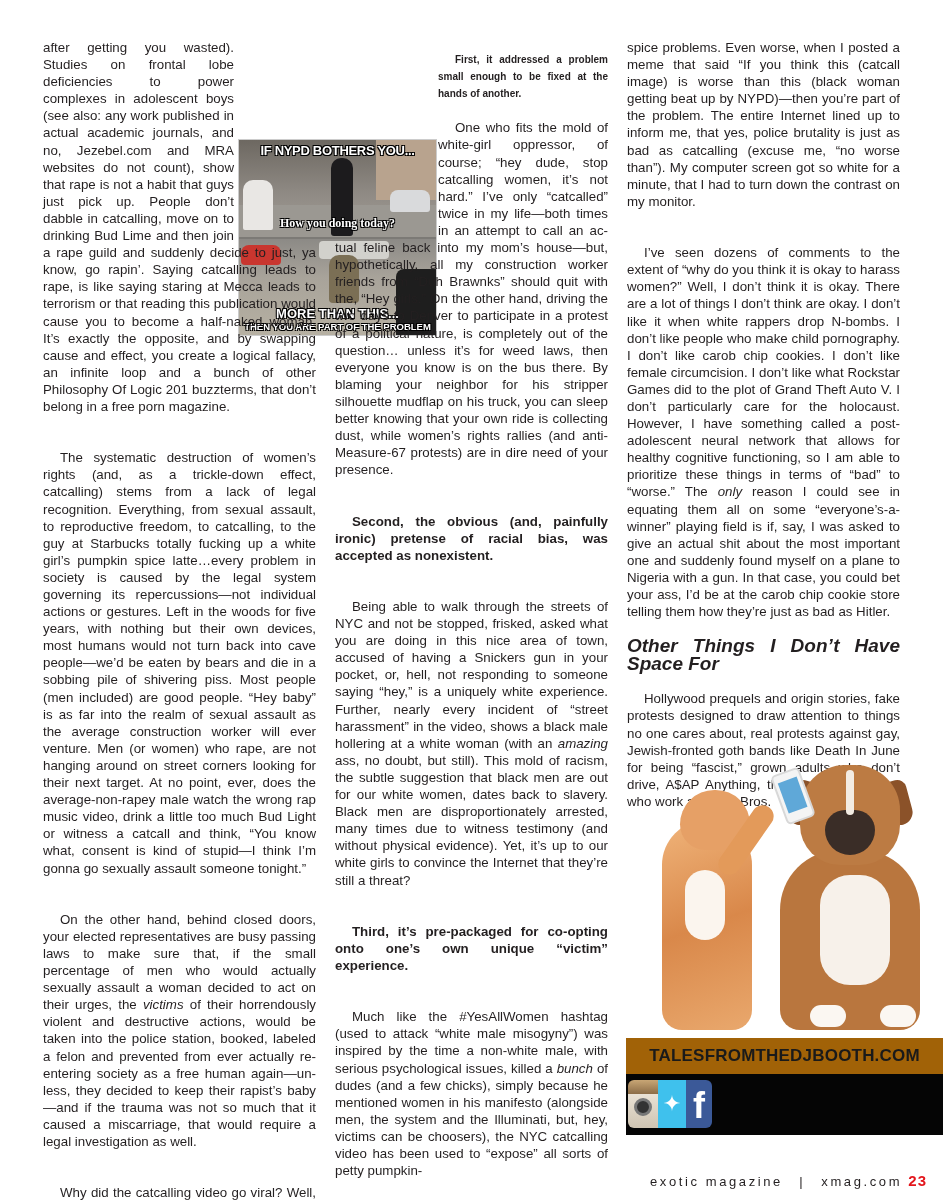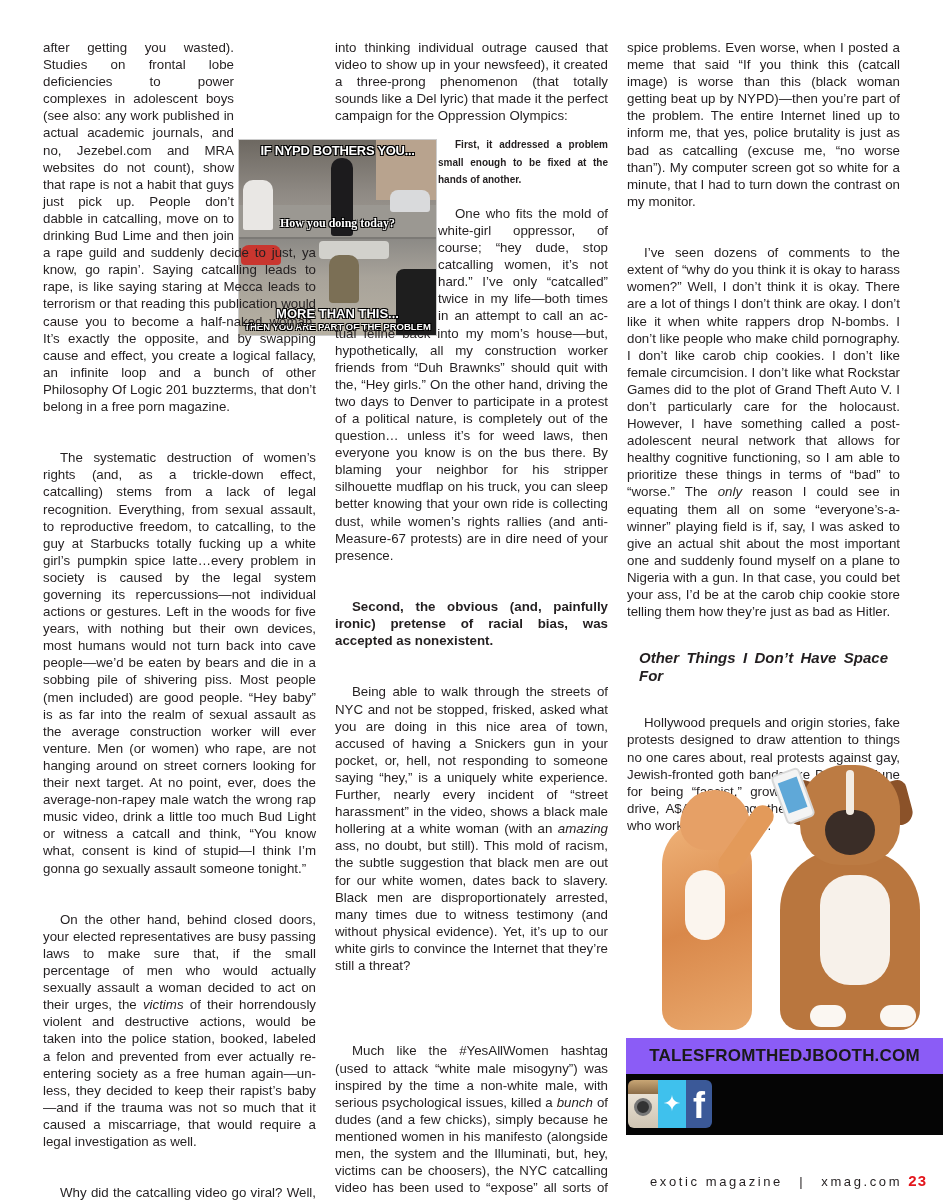--- a/index.html
+++ b/index.html
@@ -7,21 +7,21 @@
          font-family: "Liberation Sans", "DejaVu Sans", sans-serif; color: #231f20; }
   .col { position: absolute; top: 39px; font-size: 13.3px; line-height: 17.1px; }
   .col1 { left: 43px; width: 273px; }
   .col2 { left: 335px; width: 273px; }
   .col3 { left: 627px; width: 273px; }
   p { margin: 0; text-align: justify; hyphens: manual; }
   p.indent { text-indent: 17px; }
   .gap { height: 17.1px; }
   .bold { font-weight: bold; }
   em { font-style: italic; }
-  .subhead { font-weight: bold; font-style: italic; font-size: 15px; line-height: 18px; margin: 12px; }
+  .subhead { font-weight: bold; font-style: italic; font-size: 19px; line-height: 18px; margin: 0; }
 
   
   .meme { position: absolute; left: 238px; top: 139px; width: 197px; height: 195px;
           background: #7c7a76; overflow: hidden; border: 1px solid #ccc; }
   .meme .top { position: absolute; left: 0; top: 0; width: 197px; height: 97px;
                background: linear-gradient(180deg, #6d6861 0%, #8f8a84 55%, #a39e97 100%); }
   .meme .top .building { position: absolute; right: 0; top: 0; width: 60px; height: 60px; background: #b8a38e; }
   .meme .top .street { position: absolute; left: 0; bottom: 0; width: 197px; height: 32px; background: #9b9892; }
   .meme .top .man { position: absolute; left: 4px; top: 40px; width: 30px; height: 50px; background: #e9e7e4; border-radius: 10px 10px 2px 2px; }
   .meme .top .woman { position: absolute; left: 92px; top: 18px; width: 22px; height: 78px; background: #1c1b1d; border-radius: 10px 10px 3px 3px; }
@@ -61,21 +61,21 @@
   .dog-head { position: absolute; left: 160px; top: 5px; width: 100px; height: 100px; background: #bc7b43; border-radius: 45px 45px 40px 40px; }
   .dog-muzzle { position: absolute; left: 185px; top: 50px; width: 50px; height: 45px; background: #3a2d27; border-radius: 20px 20px 25px 25px; }
   .dog-blaze { position: absolute; left: 206px; top: 10px; width: 8px; height: 45px; background: #f3ece3; border-radius: 4px; }
   .dog-ear-l { position: absolute; left: 150px; top: 20px; width: 22px; height: 45px; background: #8b5229; border-radius: 10px 4px 10px 14px; transform: rotate(15deg); }
   .dog-ear-r { position: absolute; left: 248px; top: 20px; width: 22px; height: 45px; background: #8b5229; border-radius: 4px 10px 14px 10px; transform: rotate(-15deg); }
   .dog-paw-l { position: absolute; left: 170px; top: 245px; width: 36px; height: 22px; background: #fbf7f2; border-radius: 12px; }
   .dog-paw-r { position: absolute; left: 240px; top: 245px; width: 36px; height: 22px; background: #fbf7f2; border-radius: 12px; }
 
   
   .ad { position: absolute; left: 626px; top: 1038px; width: 317px; height: 97px; }
-  .ad-top { position: absolute; left: 0; top: 0; width: 317px; height: 36px; background: #8b5cf6;
+  .ad-top { position: absolute; left: 0; top: 0; width: 317px; height: 36px; background: #a16207;
             display: flex; align-items: center; justify-content: center; }
   .ad-url { font-weight: bold; font-size: 17px; color: #1a1a1a; letter-spacing: 0.2px; }
   .ad-bottom { position: absolute; left: 0; top: 36px; width: 317px; height: 61px; background: #050505; }
   .ico { position: absolute; top: 6px; height: 48px; }
   .ico-insta { left: 2px; width: 30px; background: linear-gradient(180deg, #c8a675 0%, #8a6b46 30%, #e9e1d4 30%, #cfc4b2 100%); border-radius: 6px 0 0 6px; }
   .ico-insta::after { content: ""; position: absolute; left: 6px; top: 18px; width: 18px; height: 18px; border-radius: 50%; background: #333; border: 3px solid #777; box-sizing: border-box; }
   .ico-twitter { left: 32px; width: 28px; background: #3fc1ed; color: #fff; font-size: 22px; text-align: center; line-height: 48px; }
   .ico-fb { left: 60px; width: 26px; background: #3b5998; color: #fff; font-weight: bold; font-size: 36px; text-align: center; line-height: 52px; border-radius: 0 6px 6px 0; font-family: "Liberation Sans", sans-serif; }
   .ad-handle { position: absolute; left: 100px; top: 10px; font-size: 29px; font-style: italic; color: #f5e92a; letter-spacing: 0.3px; }
 
@@ -115,34 +115,34 @@
   <p class="indent">The systematic destruction of women’s rights (and, as a trickle-down effect, catcalling) stems from a lack of legal recognition. Everything, from sexual assault, to reproductive freedom, to catcalling, to the guy at Starbucks totally fuck­ing up a white girl’s pumpkin spice latte…every problem in society is caused by the legal sys­tem governing its repercussions—not individual actions or gestures. Left in the woods for five years, with nothing but their own devices, most humans would not turn back into cave people—we’d be eaten by bears and die in a sobbing pile of shivering piss. Most people (men included) are good people. “Hey baby” is as far into the realm of sexual assault as the average construc­tion worker will ever venture. Men (or women) who rape, are not hanging around on street cor­ners looking for their next target. At no point, ever, does the average-non-rapey male watch the wrong rap music video, drink a little too much Bud Light or witness a catcall and think, “You know what, consent is kind of stupid—I think I’m gonna go sexually assault someone tonight.”</p>
   <div class="gap"></div>
   <div class="gap"></div>
   <p class="indent"><span>On the other hand, behind closed doors, your elected representatives are busy passing laws to make sure that, if the small percentage of men who would actually sexually assault a woman decided to act on their urges, the </span><em>victims</em><span> of their horrendously violent and destructive actions, would be taken into the police station, booked, labeled a felon and prevented from ever actually re-entering society as a free human again—un­less, they decided to keep their rapist’s baby—and if the trauma was not so much that it caused a miscarriage, that would require a legal investigation as well.</span></p>
   <div class="gap"></div>
   <div class="gap"></div>
   <p class="indent"><span>Why did the catcalling video go viral? Well, aside from the fact that the man (ahem) who produced it, works as a </span></p>
 </div>
 
 <div class="col col2">
-  <p>into thinking individual outrage caused that video to show up in your newsfeed), it created a three-prong phenomenon (that totally sounds like a Del lyric) that made it the perfect cam­paign for the Oppression Olympics:</p>
   <div class="gap" style="height:12px"></div>
   <div class="float-space2"></div>
   <p class="indent bold" style="font-size:10px;">First, it addressed a problem small enough to be fixed at the hands of another.</p>
   <div class="gap"></div>
   <p class="indent">One who fits the mold of white-girl oppressor, of course; “hey dude, stop catcalling women, it’s not hard.” I’ve only “catcalled” twice in my life—both times in an attempt to call an ac­tual feline back into my mom’s house—but, hy­pothetically, all my construction worker friends from “Duh Brawnks” should quit with the, “Hey girls.” On the other hand, driving the two days to Denver to participate in a protest of a political nature, is completely out of the question… un­less it’s for weed laws, then everyone you know is on the bus there. By blaming your neighbor for his stripper silhouette mudflap on his truck, you can sleep better knowing that your own ride is collecting dust, while women’s rights rallies (and anti-Measure-67 protests) are in dire need of your presence.</p>
   <div class="gap"></div>
   <div class="gap"></div>
   <p class="indent bold">Second, the obvious (and, painfully iron­ic) pretense of racial bias, was accepted as nonexistent.</p>
   <div class="gap"></div>
   <div class="gap"></div>
   <p class="indent"><span>Being able to walk through the streets of NYC and not be stopped, frisked, asked what you are doing in this nice area of town, accused of having a Snickers gun in your pocket, or, hell, not responding to someone saying “hey,” is a uniquely white experience. Further, nearly every incident of “street harassment” in the video, shows a black male hollering at a white woman (with an </span><em>amazing</em><span> ass, no doubt, but still). This mold of racism, the subtle suggestion that black men are out for our white women, dates back to slavery. Black men are disproportionately arrest­ed, many times due to witness testimony (and without physical evidence). Yet, it’s up to our white girls to convince the Internet that they’re still a threat?</span></p>
   <div class="gap"></div>
   <div class="gap"></div>
+  <p class="indent bold">Third, it’s pre-packaged for co-opting onto one’s own unique “victim” experience.</p>
   <div class="gap"></div>
   <div class="gap"></div>
   <p class="indent"><span>Much like the #YesAllWomen hashtag (used to attack “white male misogyny”) was inspired by the time a non-white male, with serious psy­chological issues, killed a </span><em>bunch</em><span> of dudes (and a few chicks), simply because he mentioned women in his manifesto (alongside men, the system and the Illuminati, but, hey, victims can be choosers), the NYC catcalling video has been used to “expose” all sorts of petty pumpkin-</span></p>
 </div>
 
 <div class="col col3">
   <p>spice problems. Even worse, when I posted a meme that said “If you think this (catcall image) is worse than this (black woman getting beat up by NYPD)—then you’re part of the problem. The entire Internet lined up to inform me, that yes, police brutality is just as bad as catcalling (excuse me, “no worse than”). My computer screen got so white for a minute, that I had to turn down the contrast on my monitor.</p>
   <div class="gap"></div>
   <div class="gap"></div>
   <p class="indent"><span>I’ve seen dozens of comments to the extent of “why do you think it is okay to harass wom­en?” Well, I don’t think it is okay. There are a lot of things I don’t think are okay. I don’t like it when white rappers drop N-bombs. I don’t like people who make child pornography. I don’t like carob chip cookies. I don’t like female circumci­sion. I don’t like what Rockstar Games did to the plot of Grand Theft Auto V. I don’t particularly care for the holocaust. However, I have some­thing called a post-adolescent neural network that allows for healthy cognitive functioning, so I am able to prioritize these things in terms of “bad” to “worse.” The </span><em>only</em><span> reason I could see in equating them all on some “everyone’s-a-winner” playing field is if, say, I was asked to give an actual shit about the most important one and suddenly found myself on a plane to Nigeria with a gun. In that case, you could bet your ass, I’d be at the carob chip cookie store telling them how they’re just as bad as Hitler.</span></p>

